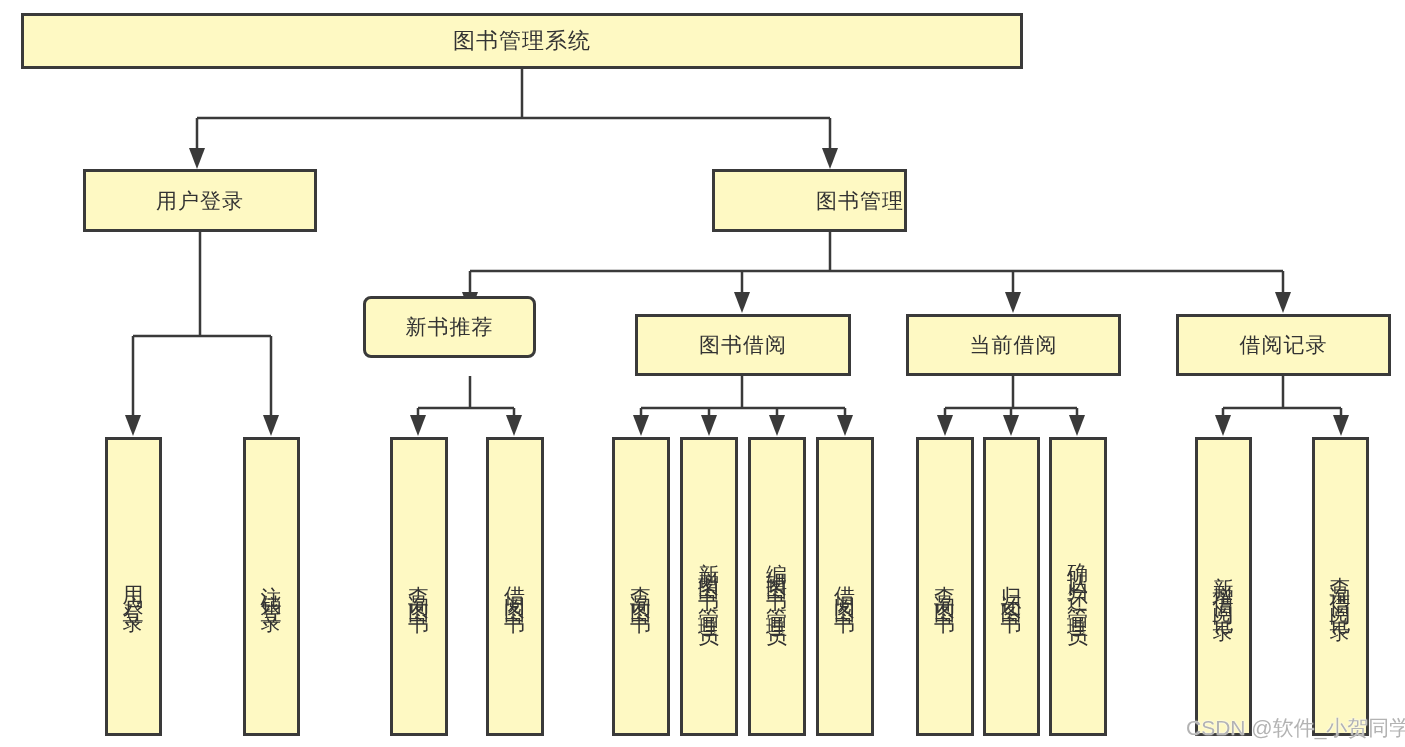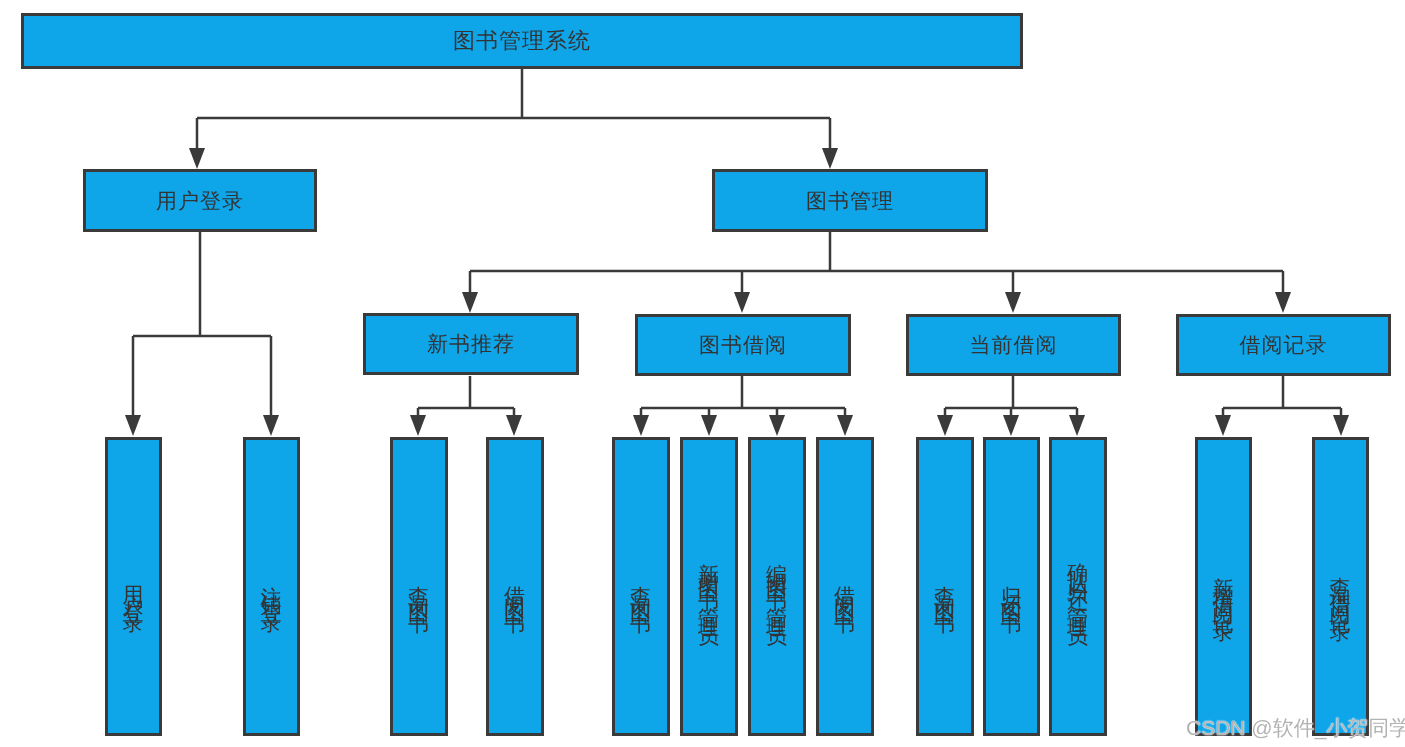--- a/index.html
+++ b/index.html
@@ -8,21 +8,21 @@
     width:1405px;height:747px;
     background:#ffffff;
     font-family:"Liberation Sans", sans-serif;
     overflow:hidden;
   }
   .connectors{position:absolute;left:0;top:0;z-index:1;}
   .node{
     position:absolute;
     box-sizing:border-box;
     border:3px solid #3a3a3a;
-    background:#0ea5e9;
+    background:#fef9c3;
     display:flex;
     align-items:center;
     justify-content:center;
     z-index:2;
   }
   .hlabel{
     font-size:21px;
     color:#333333;
     letter-spacing:1px;
     white-space:nowrap;
@@ -110,25 +110,25 @@
       </g>
   </svg>
 
   <div class="node" style="left:21px;top:13px;width:1002px;height:56px;">
     <span class="hlabel root-label">图书管理系统</span>
   </div>
 
   <div class="node" style="left:83px;top:169px;width:234px;height:63px;">
     <span class="hlabel">用户登录</span>
   </div>
-  <div class="node" style="left:712px;top:169px;width:276px;height:63px;">
+  <div class="node" style="left:712px;top:169px;width:195px;height:63px;justify-content:flex-end;">
     <span class="hlabel">图书管理</span>
   </div>
 
-  <div class="node" style="left:363px;top:313px;width:216px;height:62px;">
+  <div class="node" style="left:363px;top:296px;width:173px;height:62px;border-radius:8px;">
     <span class="hlabel">新书推荐</span>
   </div>
   <div class="node" style="left:635px;top:314px;width:216px;height:62px;">
     <span class="hlabel">图书借阅</span>
   </div>
   <div class="node" style="left:906px;top:314px;width:215px;height:62px;justify-content:center;">
     <span class="hlabel">当前借阅</span>
   </div>
   <div class="node" style="left:1176px;top:314px;width:215px;height:62px;">
     <span class="hlabel">借阅记录</span>

